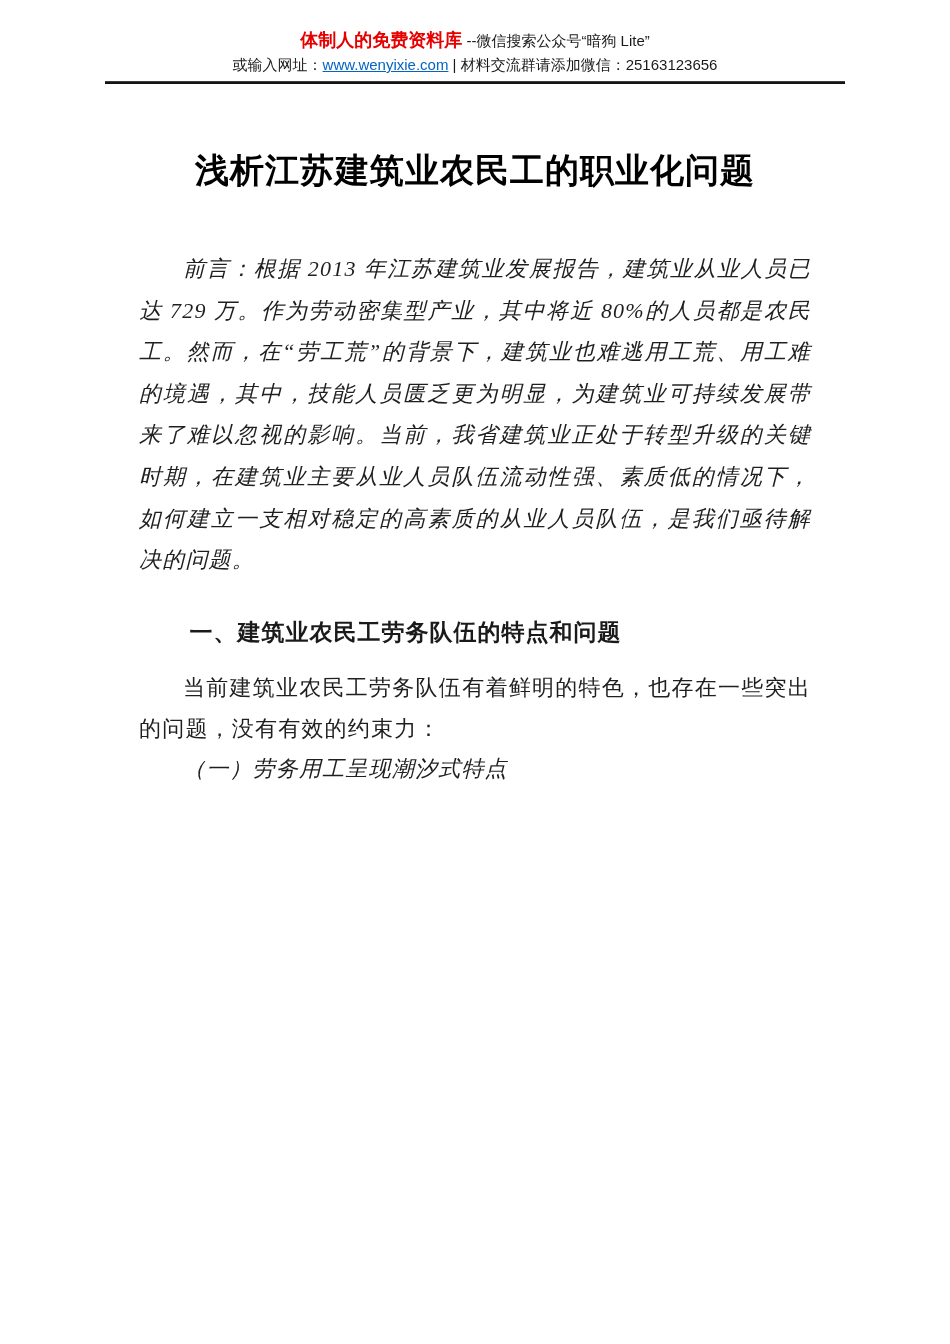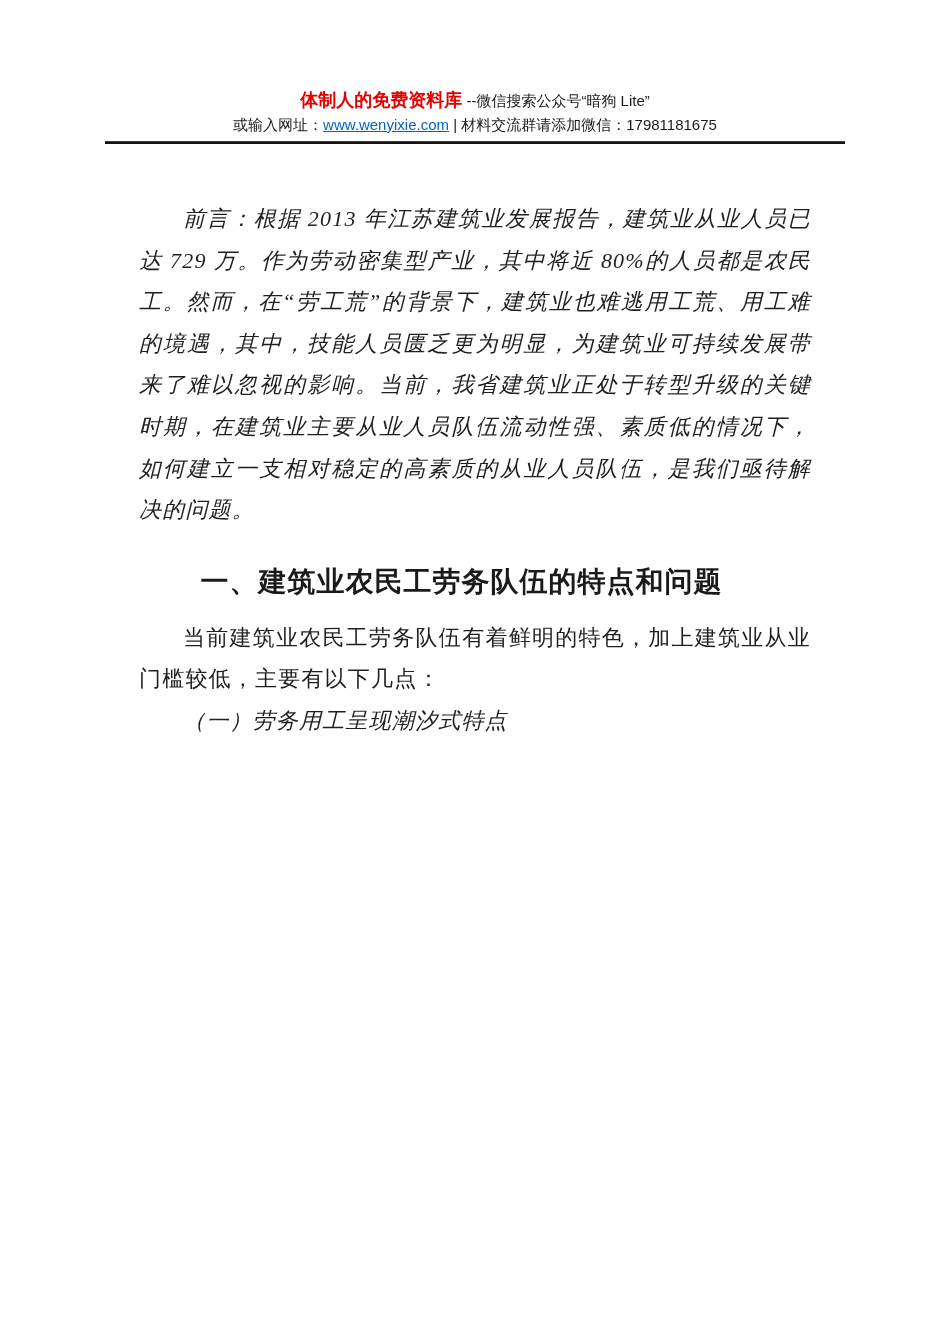--- a/index.html
+++ b/index.html
@@ -9,21 +9,21 @@
     width: 950px;
     height: 1344px;
     margin: 0 auto;
     background: #ffffff;
     overflow: hidden;
     font-family: "Liberation Serif", "DejaVu Serif", serif;
     color: #1c1c1c;
   }
   
   .doc-header {
-    padding-top: 88px;
+    padding-top: 28px;
     text-align: center;
     font-family: "Liberation Sans", "DejaVu Sans", sans-serif;
   }
   .hdr-line1 { font-size: 16px; line-height: 24px; white-space: nowrap; }
   .hdr-brand { font-weight: 700; font-size: 18px; }
   .hdr-line1-rest { color: #1a1a1a; font-size: 15px; }
   .hdr-line2 { font-size: 15px; line-height: 23px; color: #1a1a1a; white-space: nowrap; }
   .hdr-link { text-decoration: underline; cursor: pointer; }
   .hdr-rule {
     width: 740px;
@@ -53,53 +53,54 @@
     letter-spacing: 1.2px;
     text-align: justify;
     text-indent: 2em;
     color: #1f1f1f;
   }
   .kai { font-style: italic; }           
   .intro { margin-top: 54px; }
   .section-heading {
     margin-top: 36px;
     font-family: "Liberation Sans", "DejaVu Sans", sans-serif;
-    font-size: 28px;
+    font-size: 23px;
     font-weight: 700;
     color: #1a1a1a;
     text-indent: 2.2em;
     letter-spacing: 1px;
     line-height: 30px;
   }
   .lead { margin-top: 20px; }
-  .subhead { margin-top: 0; }
+  .subhead { margin-top: 0; font-family: Liberation Mono, monospace; }
 </style>
 </head>
 <body>
 
 <div class="page">
 
   <div class="doc-header">
     <div class="hdr-line1">
       <span class="hdr-brand" style="color: rgb(230, 0, 0);">体制人的免费资料库</span><span class="hdr-line1-rest"> --微信搜索公众号“暗狗 Lite”</span>
     </div>
     <div class="hdr-line2">
-      <span>或输入网址：</span><a class="hdr-link" style="color: rgb(5, 99, 193); text-align: center;">www.wenyixie.com</a><span> | 材料交流群请添加微信：17981181675</span>
+      <span>或输入网址：</span><a class="hdr-link" style="color: rgb(5, 99, 193); text-align: center;">www.wenyixie.com</a><span> | 材料交流群请添加微信：25163123656</span>
     </div>
     <div class="hdr-rule"></div>
   </div>
 
+  <h1 class="doc-title">浅析江苏建筑业农民工的职业化问题</h1>
 
   <div class="content">
 
     <p class="intro kai">前言：根据 2013 年江苏建筑业发展报告，建筑业从业人员已达 729 万。作为劳动密集型产业，其中将近 80%的人员都是农民工。然而，在“劳工荒”的背景下，建筑业也难逃用工荒、用工难的境遇，其中，技能人员匮乏更为明显，为建筑业可持续发展带来了难以忽视的影响。当前，我省建筑业正处于转型升级的关键时期，在建筑业主要从业人员队伍流动性强、素质低的情况下，如何建立一支相对稳定的高素质的从业人员队伍，是我们亟待解决的问题。</p>
 
     <h2 class="section-heading">一、建筑业农民工劳务队伍的特点和问题</h2>
 
-    <p class="lead">当前建筑业农民工劳务队伍有着鲜明的特色，加上建筑业从业门槛较低，主要有以下几点：</p>
+    <p class="lead">当前建筑业农民工劳务队伍有着鲜明的特色，也存在一些突出的问题，没有有效的约束力：</p>
 
     <p class="subhead kai">（一）劳务用工呈现潮汐式特点</p>
 
 
 
 
   </div>
 </div>
 
 </body></html>

